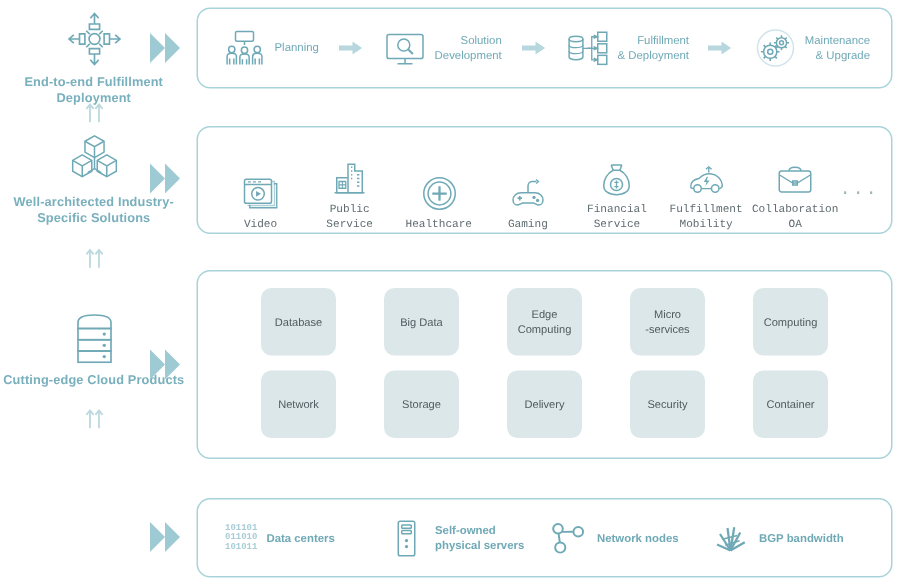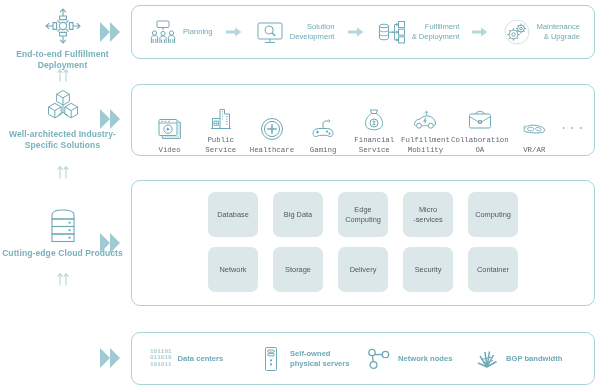--- a/index.html
+++ b/index.html
@@ -161,21 +161,21 @@
   .tile-grid {
     height: 100%;
     padding: 11px 0 0 0;
     display: flex;
     flex-direction: column;
     align-items: center;
     gap: 10px;
   }
   .tile-row {
     display: flex;
-    gap: 15px;
+    gap: 32px;
   }
   .tile {
     width: 50px;
     height: 45px;
     border-radius: 7px;
     background: #dce7e9;
     display: flex;
     align-items: center;
     justify-content: center;
     text-align: center;
@@ -518,31 +518,20 @@
             <path d="M2.5 8.5 C2.5 7.7 3.2 7 4 7 L22 7 C22.8 7 23.5 7.7 23.5 8.5 L23.5 19.5 C23.5 20.3 22.8 21 22 21 L4 21 C3.2 21 2.5 20.3 2.5 19.5 Z"></path>
             <path d="M2.5 9.5 L11.5 15 L14.5 15 L23.5 9.5" stroke-width="0.9"></path>
             <path d="M11.5 13.6 L14.5 13.6 L14.5 16.4 L11.5 16.4 Z"></path>
           </svg>
         </span>
         <span class="ind-label">Collaboration
 OA</span>
       </div>
 
 
-      <div class="ind-item">
-        <span class="ind-icon">
-          <svg width="26" height="26" viewBox="0 0 26 26" fill="none" stroke="#6fa9b6" stroke-width="1">
-            <path d="M3 14.5 C3 11.6 6.5 9.2 11.8 9.2 C16.5 9.2 22 10.8 23.5 13.2 C24.3 14.5 23.2 16.2 20.5 16.6 C17 17.1 13.4 17 10 16.6 C6 16.1 3 15.8 3 14.5 Z"></path>
-            <path d="M6.5 13 C6.5 11.9 8 11.2 10.2 11.3 C12 11.4 13 12.2 12.8 13.4 C12.6 14.4 11 14.9 9.2 14.7 C7.5 14.5 6.5 13.9 6.5 13 Z" stroke-width="0.85"></path>
-            <path d="M14.5 12.3 C14.8 11.4 16.3 11.3 18.2 11.9 C19.8 12.4 20.8 13.3 20.4 14.2 C20 15 18.4 15.1 16.8 14.6 C15.2 14.1 14.2 13.2 14.5 12.3 Z" stroke-width="0.85"></path>
-            <path d="M3.5 13 C2.5 11.5 2.8 10 4.5 9.2" stroke-width="0.85"></path>
-          </svg>
-        </span>
-        <span class="ind-label">VR/AR</span>
-      </div>
 
       <div class="ind-ellipsis">...</div>
     </div>
   </div>
 
   <div class="panel" id="panel-products">
     <div class="tile-grid">
       <div class="tile-row">
         <div class="tile">Database</div>
         <div class="tile">Big Data</div>

